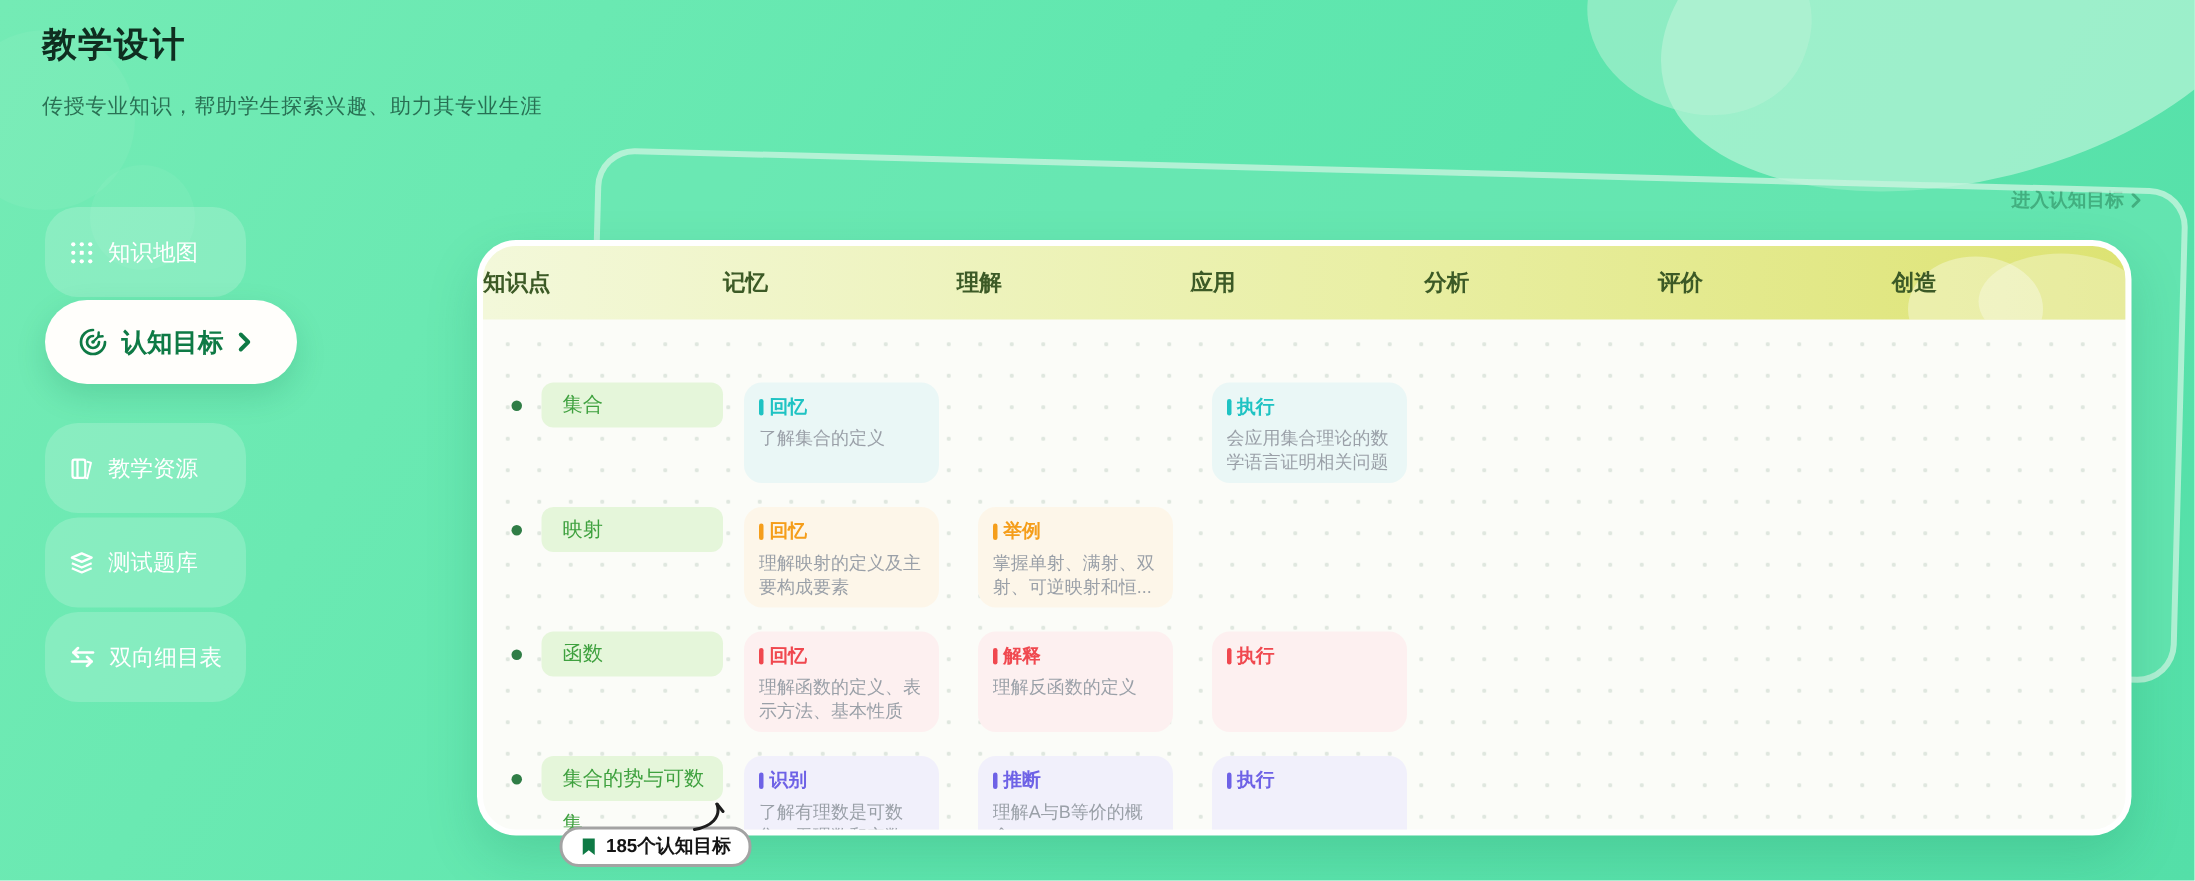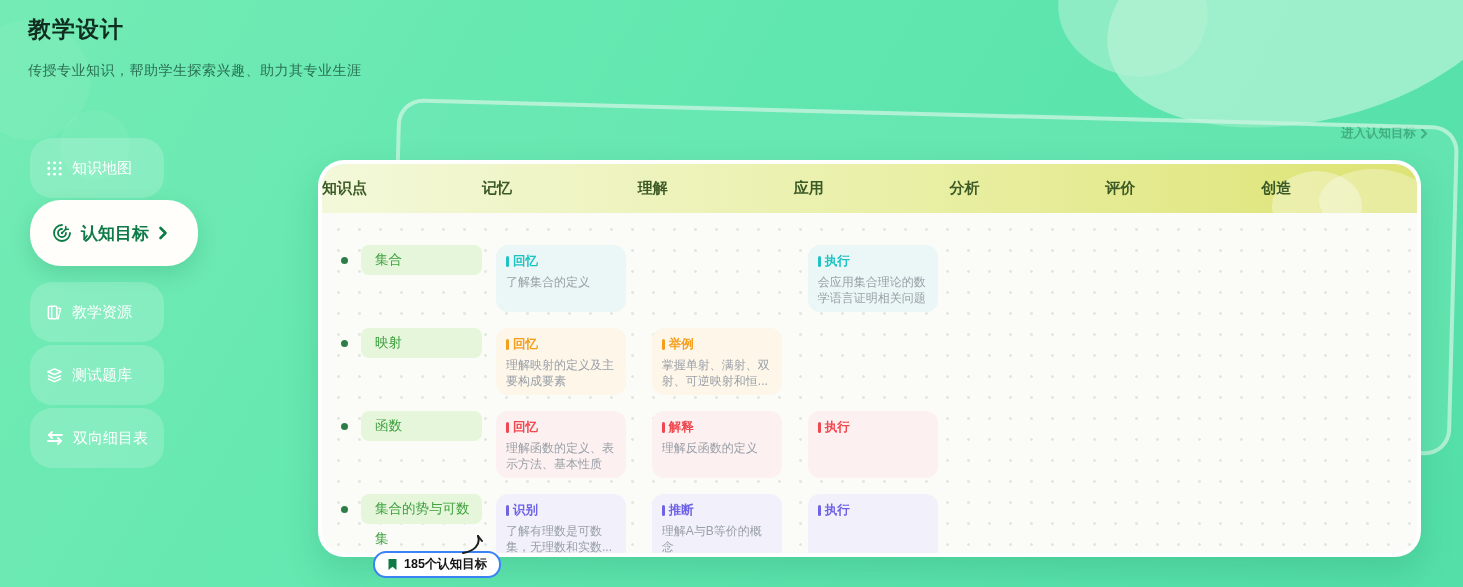--- a/index.html
+++ b/index.html
@@ -20,21 +20,21 @@
     background:rgba(255,255,255,.05); border-radius:50%; }
 
   .page-title { position:absolute; left:28px; top:14px; font-size:23px; font-weight:800; color:#0f2e20; letter-spacing:1px; }
   .page-subtitle { position:absolute; left:28px; top:62px; font-size:14px; color:rgba(20,78,56,.78); letter-spacing:.5px; }
 
   
   .side-item { position:absolute; left:30px; width:134px; height:60px; border-radius:22px;
     background:rgba(255,255,255,.18); display:flex; align-items:center; gap:9px;
     padding:0 12px 0 16px; color:#fff; font-size:15px; cursor:pointer; }
   .side-item svg { flex:0 0 auto; }
-  .side-item.active { width:168px; height:66px; border-radius:31px; background:#fffefb;
+  .side-item.active { width:168px; height:56px; border-radius:31px; background:#fffefb;
     color:#0e7a45; font-weight:800; font-size:17px; padding-left:22px;
     box-shadow:0 8px 20px rgba(15,110,70,.18); }
   .side-label { white-space:nowrap; }
 
   
   .enter-link { position:absolute; top:125px; right:35px; font-size:12.5px; font-weight:700;
     color:#0e6b40; display:flex; align-items:center; gap:4px; cursor:pointer; }
 
   
   .backdrop-card { position:absolute; left:393px; top:112px; width:1062px; height:330px;
@@ -47,21 +47,21 @@
     box-shadow:0 14px 34px rgba(22,120,80,.20); overflow:hidden; }
   .grid-cols { display:grid; grid-template-columns:160px repeat(6,1fr); }
   .table-head { position:relative; height:49px; align-items:center;
     background:linear-gradient(90deg,#f3f8da 0%,#e9efa4 55%,#dde373 100%); overflow:hidden; }
   .table-head .hcell { font-size:15px; font-weight:800; color:#3c5a26; z-index:1; }
   .head-blob1 { position:absolute; right:55px; bottom:-28px; width:90px; height:70px;
     background:rgba(255,255,255,.35); border-radius:50%; }
   .head-blob2 { position:absolute; right:-12px; bottom:-20px; width:110px; height:64px;
     background:rgba(255,255,255,.30); border-radius:50%; }
 
-  .table-body { position:relative; height:348px; padding-top:14px;
+  .table-body { position:relative; height:348px; padding-top:24px;
     background-image:radial-gradient(circle,#dfe7df 1.3px,transparent 1.5px);
     background-size:21px 21px; background-position:6px 6px; }
   .t-row { height:83px; padding-top:18px; align-items:stretch; }
   .topic-cell { display:flex; align-items:center; height:30px; }
   .topic-bullet { width:7px; height:7px; border-radius:50%; background:#2f7d46; margin:0 13px 0 19px; flex:0 0 auto; }
   .topic-pill { width:130px; height:30px; border-radius:8px; background:#e5f6da;
     color:#3fa13f; font-size:13.5px; line-height:30px; padding-left:14px; }
   .obj-card { width:130px; margin-left:14px; border-radius:12px; padding:8px 10px 6px; height:100%; }
   .tag-line { display:flex; align-items:center; gap:4px; margin-bottom:4px; }
   .tag-bar { width:3px; height:11px; border-radius:2px; }
@@ -73,21 +73,21 @@
   .theme-teal  .tag-bar { background:#1fc3c3; } .theme-teal .tag-label { color:#1fc3c3; }
   .theme-orange .obj-card { background:#fdf6e9; }
   .theme-orange .tag-bar { background:#f59e1b; } .theme-orange .tag-label { color:#f59e1b; }
   .theme-red   .obj-card { background:#fdf0f0; }
   .theme-red   .tag-bar { background:#f0484f; } .theme-red .tag-label { color:#f0484f; }
   .theme-purple .obj-card { background:#f1f0fb; }
   .theme-purple .tag-bar { background:#6e62e6; } .theme-purple .tag-label { color:#6e62e6; }
 
   
   .count-badge { position:absolute; left:373px; top:551px; height:27px; background:#fff;
-    border:2px solid #3b82f6; border-radius:13px; display:flex; align-items:center;
+    border:2px solid #a3a3a3; border-radius:13px; display:flex; align-items:center;
     gap:6px; padding:0 12px; font-size:12.5px; font-weight:800; color:#141414; z-index:5; }
   .badge-tail { position:absolute; left:462px; top:535px; z-index:6; }
 </style>
 </head>
 <body>
 
 <div class="blob-tr-1"></div>
 <div class="blob-tr-2"></div>
 <div class="blob-tl-1"></div>
 <div class="blob-tl-2"></div>

